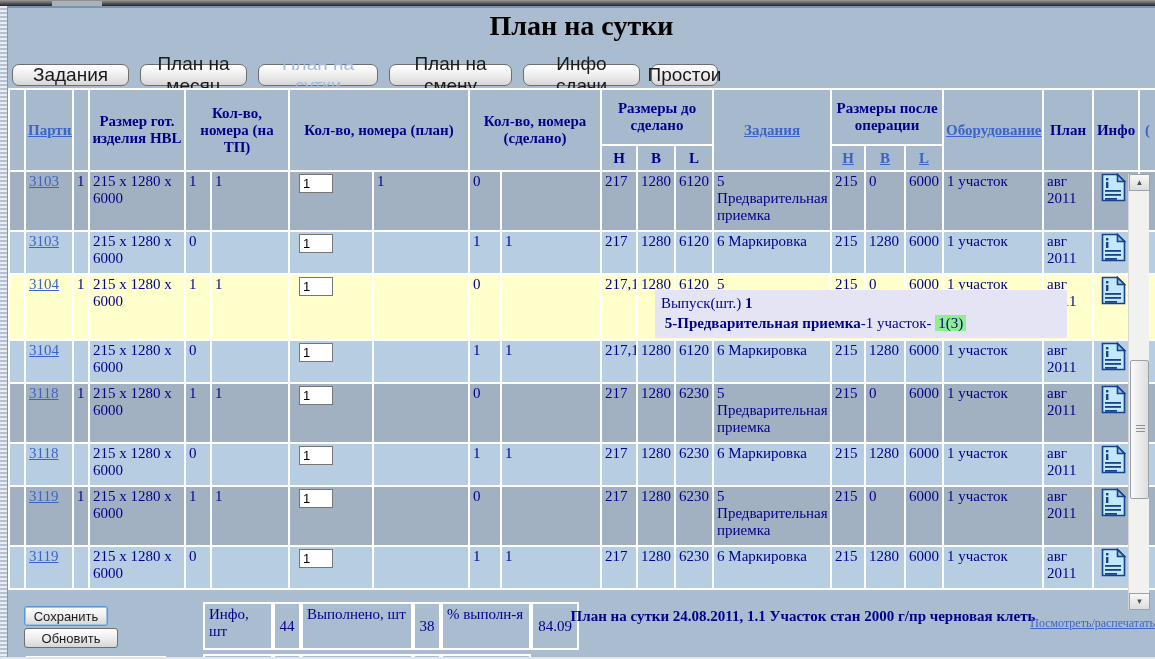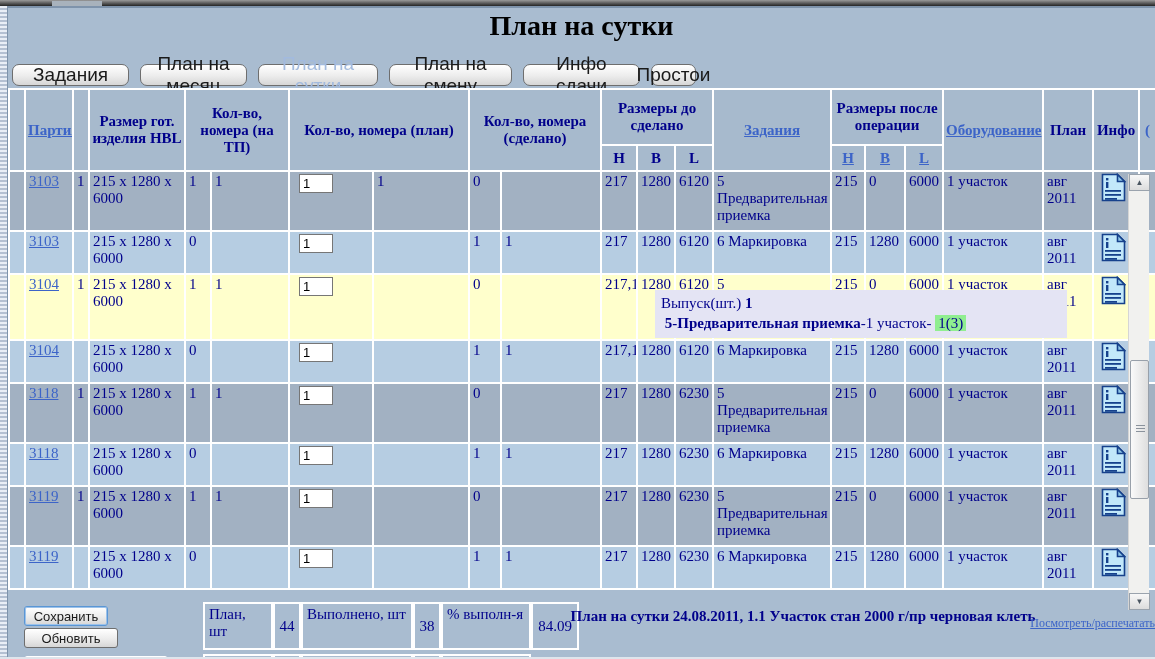--- a/index.html
+++ b/index.html
@@ -23,21 +23,21 @@
     font-size:28px; font-weight:bold; color:#000; }
 
   .tabs { position:absolute; left:4px; top:56px; display:flex; gap:11px; }
   .tab { height:22px; border:1px solid #6e6e6e; border-radius:7px;
     background:linear-gradient(#ffffff,#ececec 55%,#d6d6d6);
     box-shadow:inset 0 1px 0 #fff; color:#1a1a1a;
     font-family:"Liberation Sans", sans-serif; font-size:19px;
     display:flex; align-items:center; justify-content:center; cursor:pointer; }
   .tab:nth-child(1){width:117px} .tab:nth-child(2){width:107px}
   .tab:nth-child(3){width:120px} .tab:nth-child(4){width:123px}
-  .tab:nth-child(5){width:117px} .tab:nth-child(6){width:45px}
+  .tab:nth-child(5){width:117px} .tab:nth-child(6){width:67px}
   .tab.current { color:#a2bade; }
 
   .table-wrap { position:absolute; left:0; top:80px; width:1147px; }
   table.plan { border-collapse:collapse; table-layout:fixed; width:1147px; }
   .plan th, .plan td { border:2px solid #fff; padding:1px 3px; color:#00008b;
     font-size:15px; vertical-align:top; text-align:left; overflow:hidden; }
   .plan thead th { background:#a7bacd; text-align:center; vertical-align:middle;
     font-weight:bold; padding:1px 2px; }
   .plan thead tr.h1 th { height:56px; }
   .plan thead tr.h2 th { height:26px; }
@@ -465,21 +465,21 @@
     <div class="sb-thumb">
       <div class="sb-grip"></div>
     </div>
     <div class="sb-btn sb-down">▼</div>
   </div>
 
   <div class="footer">
     <button class="f-btn f-save">Сохранить</button>
     <button class="f-btn f-refresh">Обновить</button>
     <div class="stats">
-      <div class="cell w-l1">План, шт</div>
+      <div class="cell w-l1">Инфо, шт</div>
       <div class="cell val w-v1">44</div>
       <div class="cell w-l2">Выполнено, шт</div>
       <div class="cell val w-v2">38</div>
       <div class="cell w-l3">% выполн-я</div>
       <div class="cell val w-v3">84.09</div>
     </div>
     <div class="caption">План на сутки 24.08.2011, 1.1 Участок стан 2000 г/пр черновая клеть</div>
     <a class="lnk print-link">Посмотреть/распечатать</a>
   </div>
 

